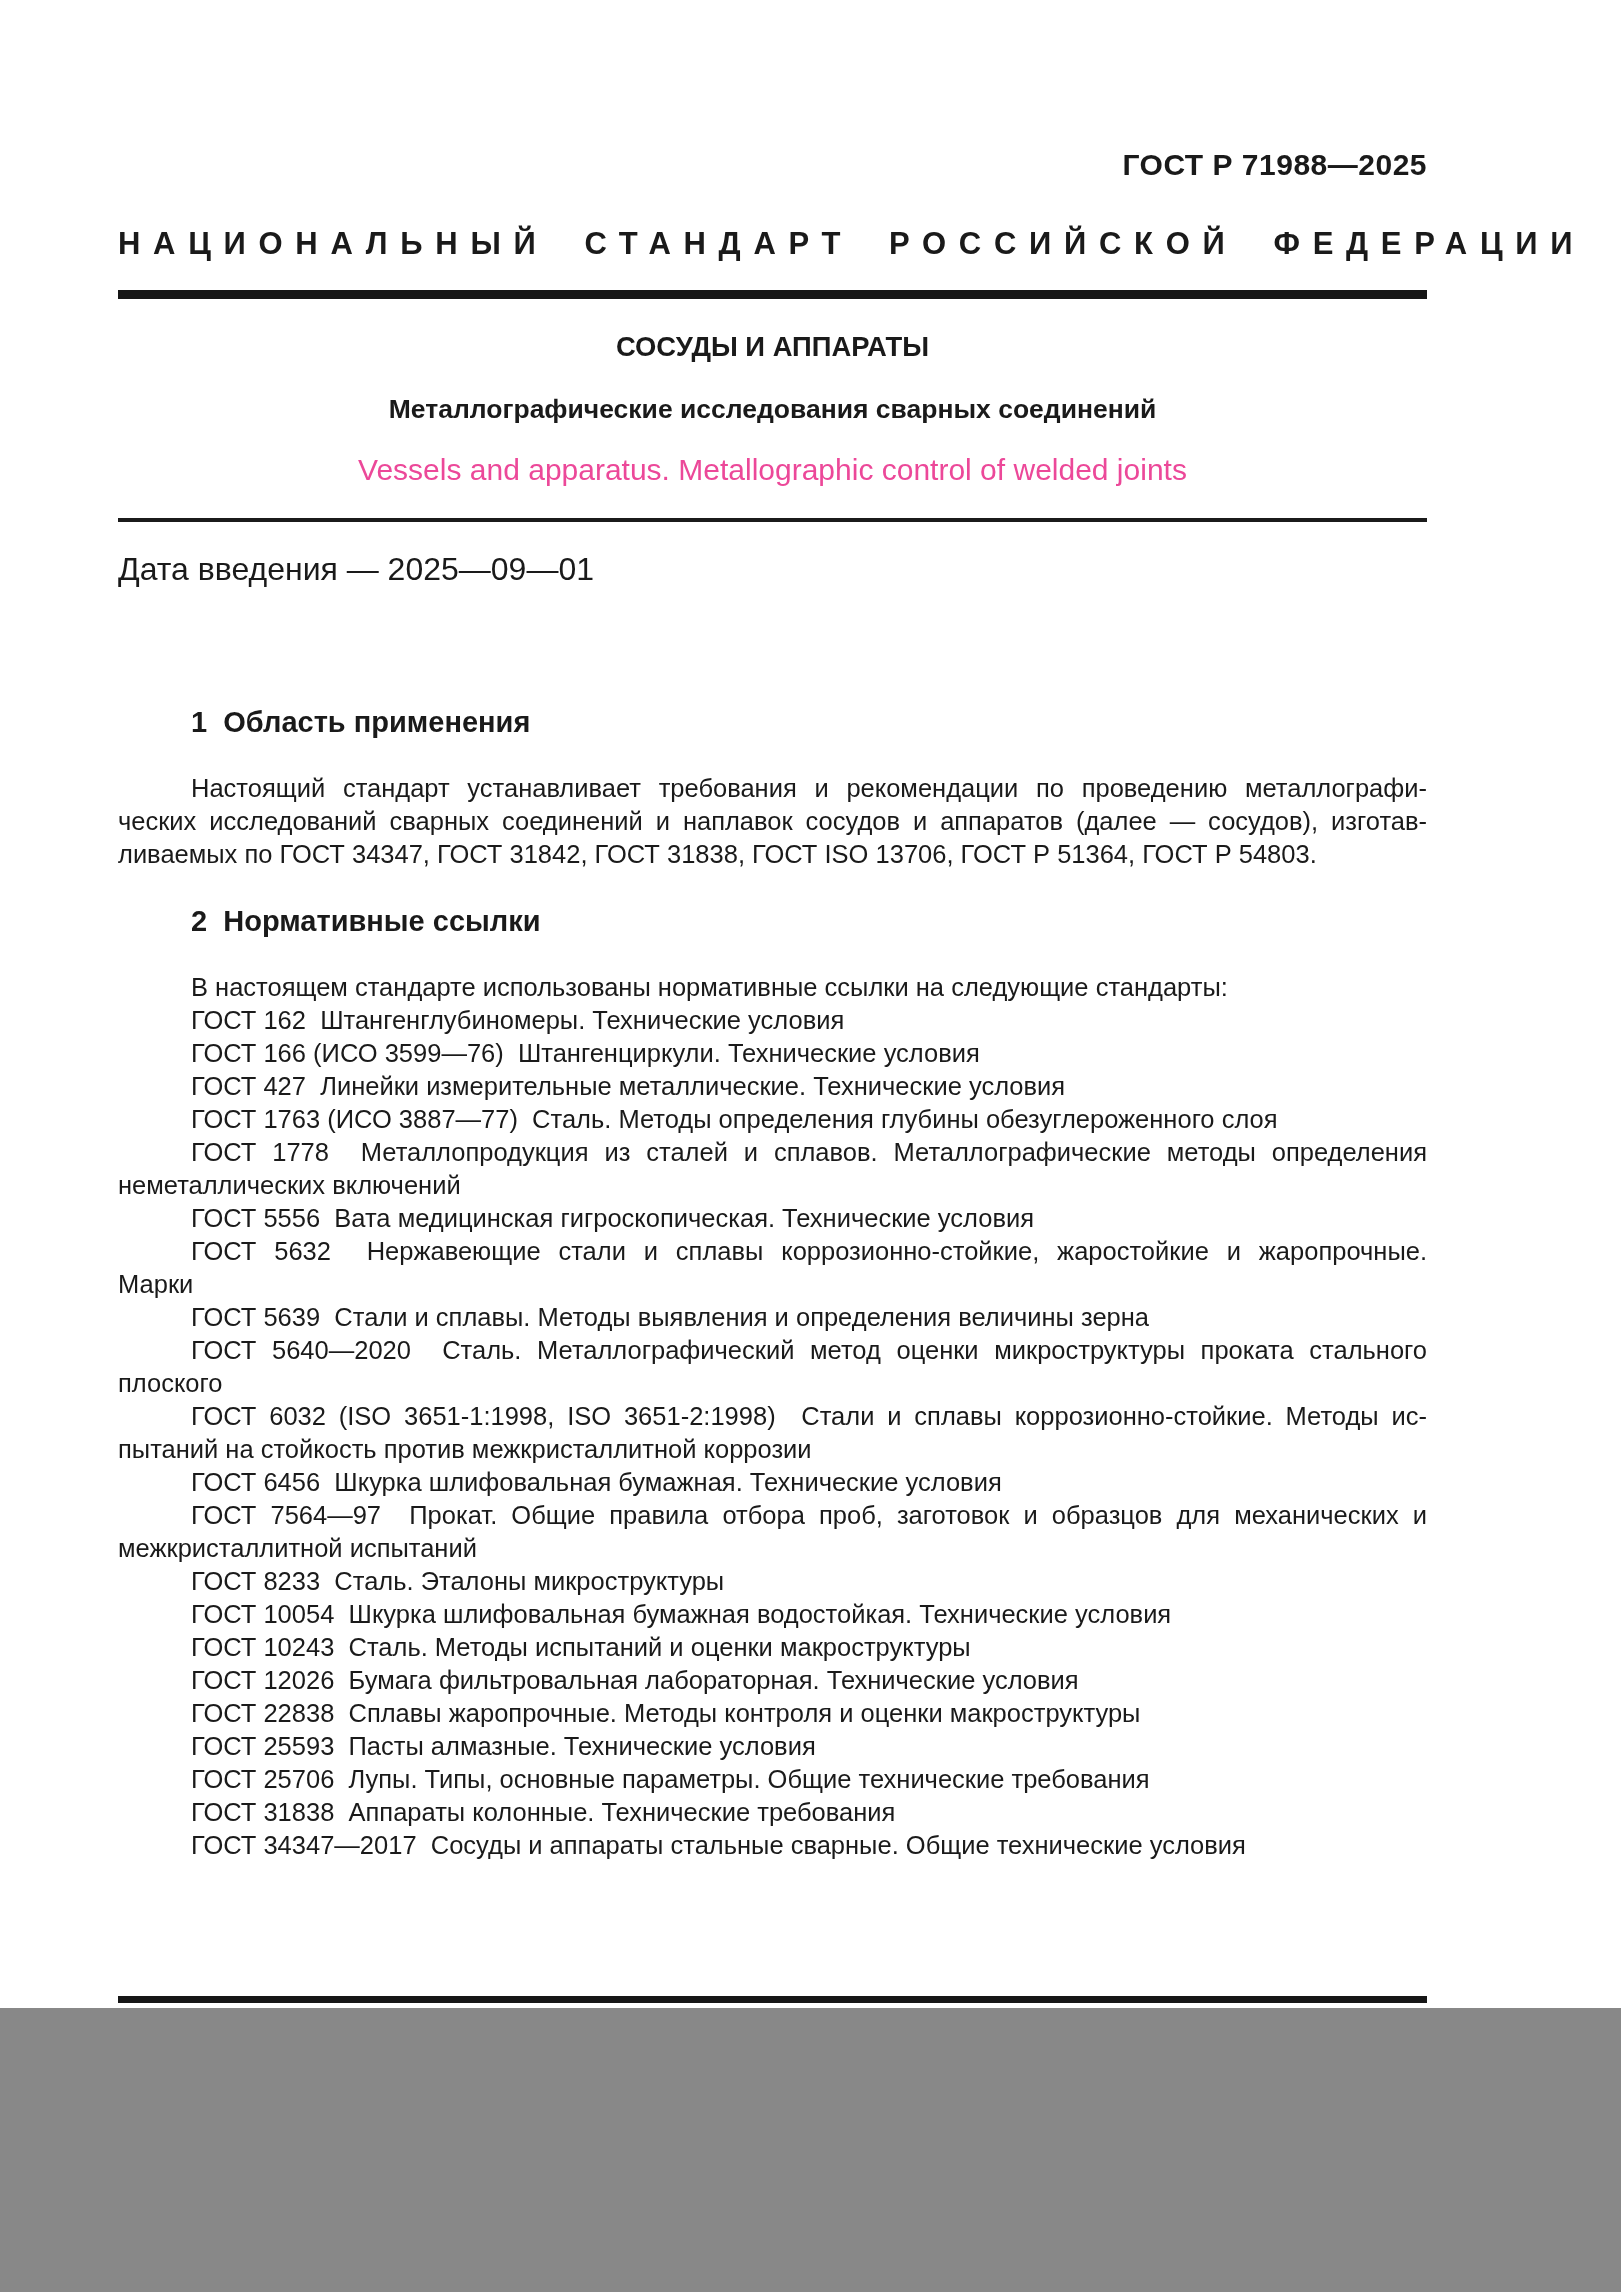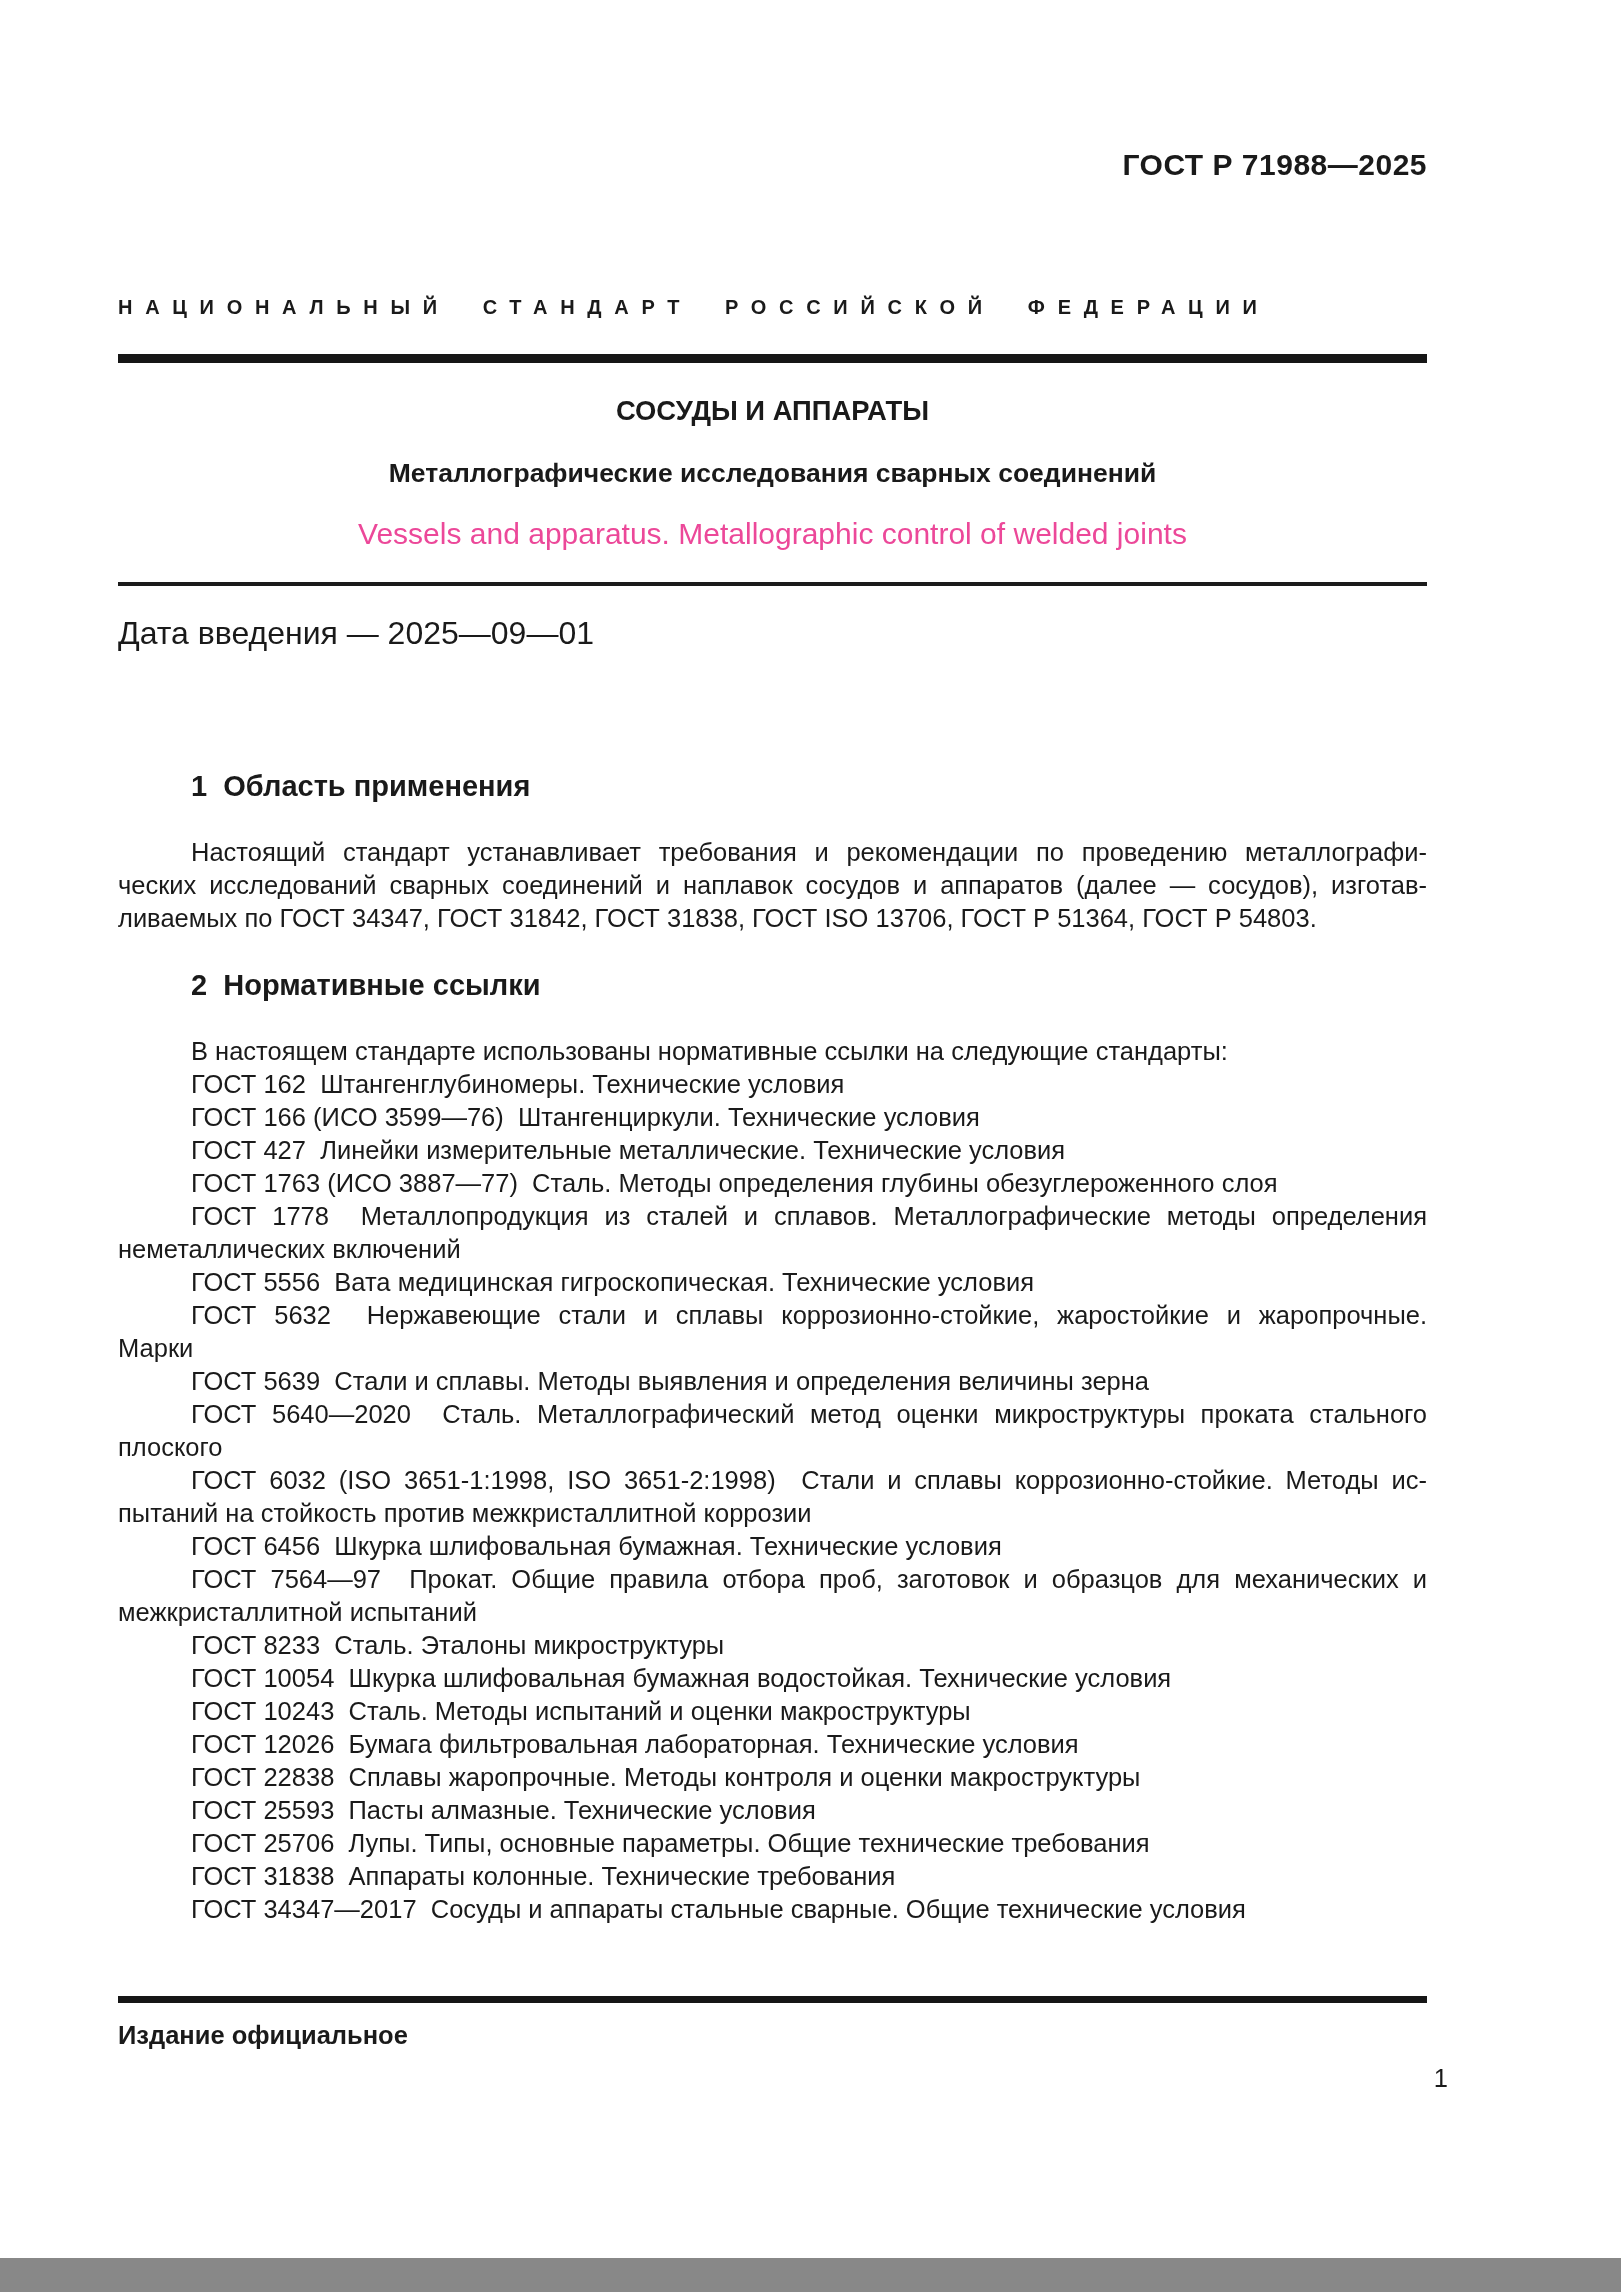--- a/index.html
+++ b/index.html
@@ -1,38 +1,38 @@
 <!DOCTYPE html>
 <html lang="ru"><head>
 <meta charset="utf-8">
 <style>
   html, body { margin: 0; padding: 0; background: #888; }
   .page {
     position: relative;
     width: 1621px;
-    height: 2258px;
+    height: 2008px;
     margin: 0 auto;
     background: #ffffff;
     color: #1a1a1a;
     font-family: "Liberation Sans", "DejaVu Sans", sans-serif;
     overflow: hidden;
   }
   .content { padding: 0 194px 0 118px; }
 
   .doc-number {
     padding-top: 147px;
     text-align: right;
     font-size: 30px;
     font-weight: bold;
     line-height: 35px;
     letter-spacing: 0.5px;
   }
   .banner {
-    margin-top: 110px;
-    font-size: 20px;
+    margin-top: 46px;
+    font-size: 31px;
     font-weight: bold;
     line-height: 31px;
     letter-spacing: 12.7px;
     word-spacing: 14.7px;
     white-space: nowrap;
   }
   .bar-top {
     height: 8.8px;
     background: #161616;
     margin-top: 31px;

